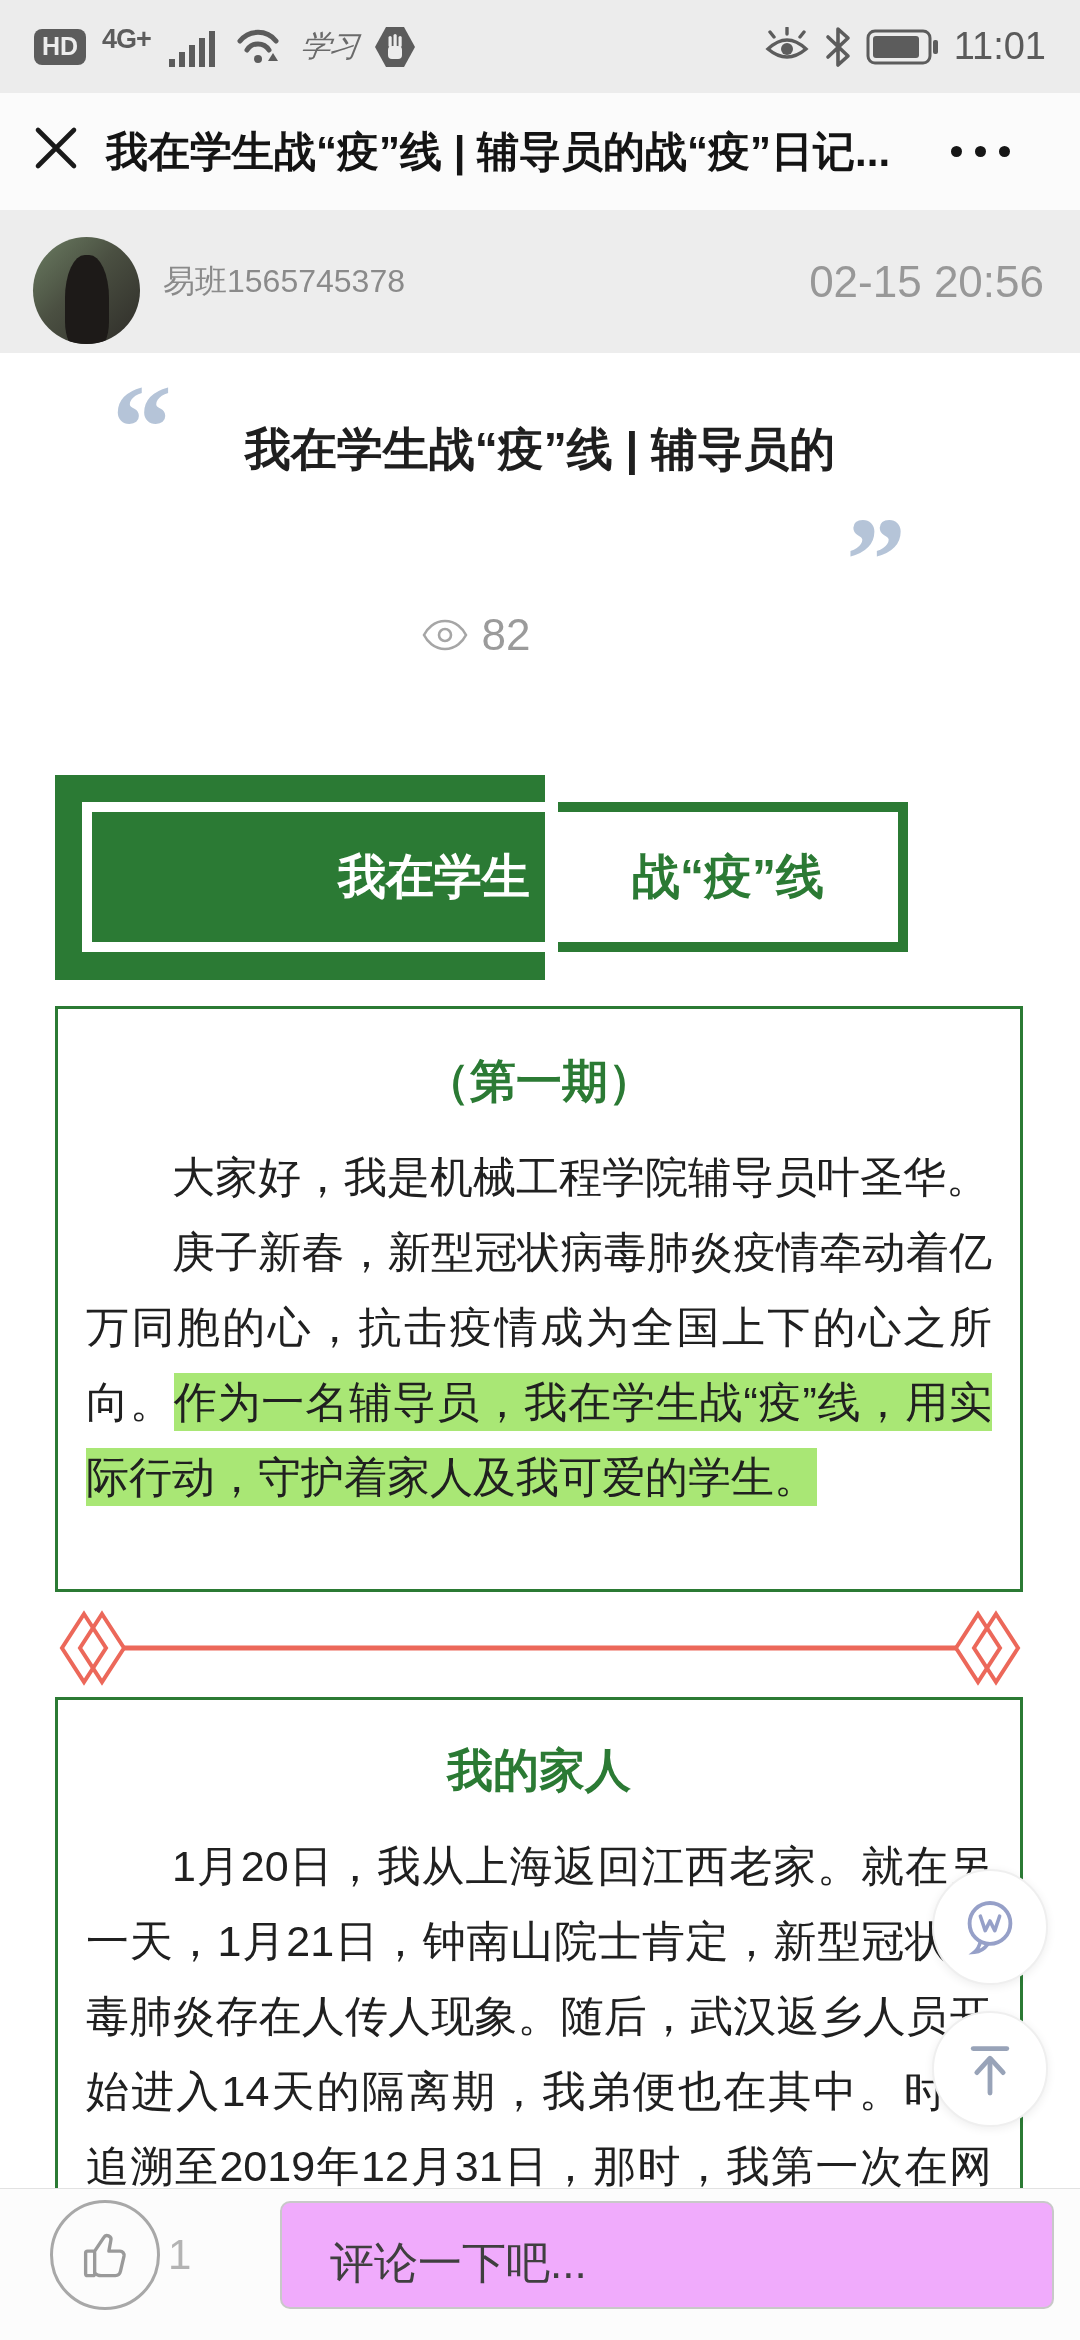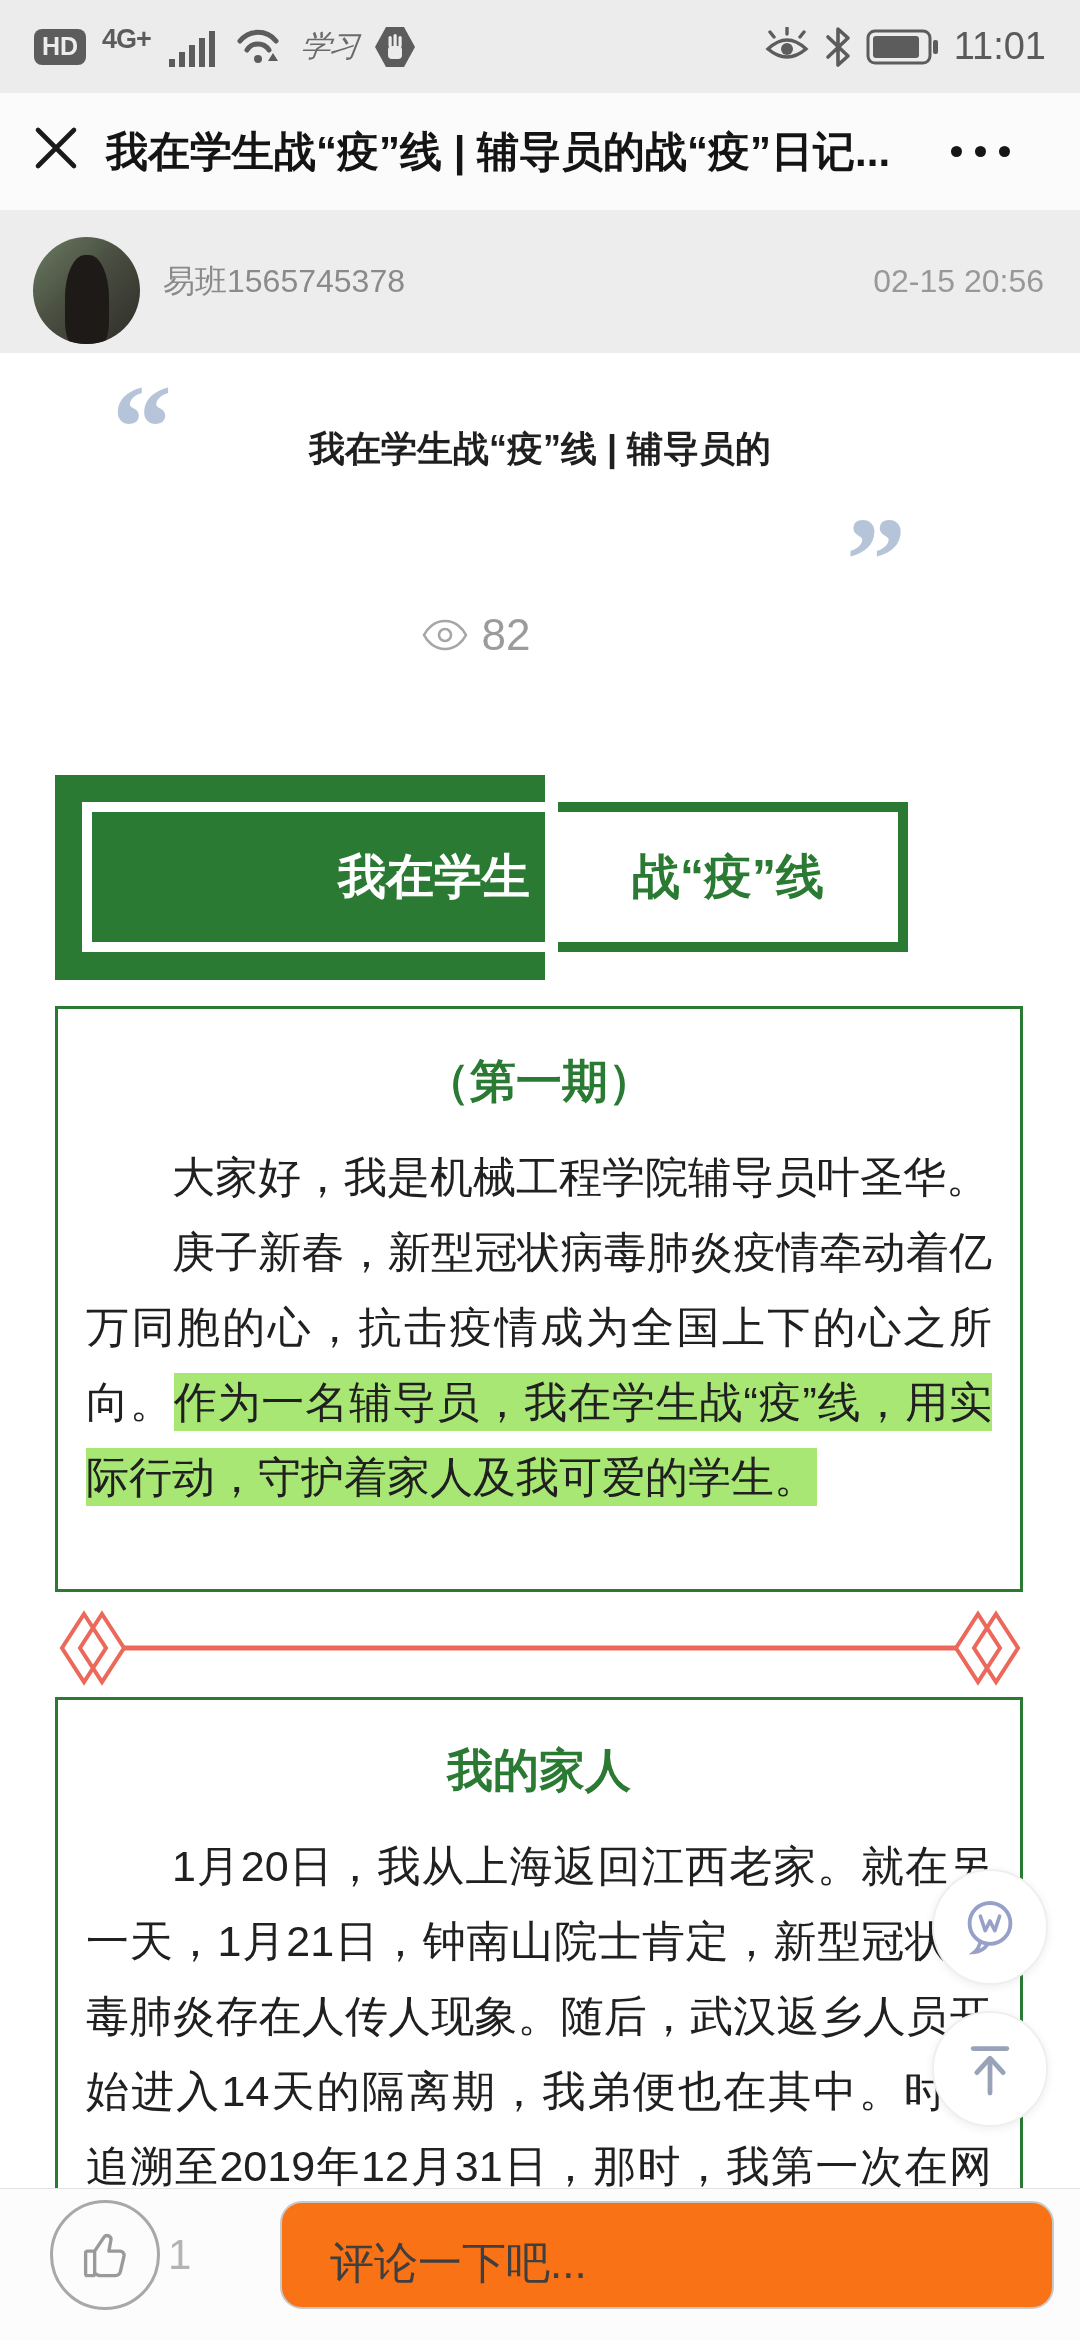--- a/index.html
+++ b/index.html
@@ -27,24 +27,24 @@
   .hdr-menu{right:70px;top:93px;height:117px;display:flex;align-items:center;gap:13px;cursor:pointer;}
   .hdr-menu i{width:11px;height:11px;border-radius:50%;background:#161616;display:block;}
   
   .authorrow{left:0;top:210px;width:1080px;height:143px;background:#ededed;}
   .avatar{left:33px;top:237px;width:107px;height:107px;border-radius:50%;overflow:hidden;
     background:linear-gradient(135deg,#6b7d62 0%, #4a4f41 45%, #2e2c28 100%);}
   .avatar .hair{position:absolute;left:32px;top:18px;width:44px;height:95px;background:#1d1a18;border-radius:45% 45% 30% 30%;}
   .author-name{left:163px;top:210px;height:143px;display:flex;align-items:center;
     font-size:32px;color:#8a8a8a;}
   .author-time{right:36px;top:210px;height:143px;display:flex;align-items:center;
-    font-size:32px;color:#989898;}
+    font-size:44px;color:#989898;}
   
   .art-title{left:90px;top:406px;width:900px;text-align:center;
-    font-size:36px;line-height:86px;font-weight:600;color:#1f1f1f;}
+    font-size:46px;line-height:86px;font-weight:600;color:#1f1f1f;}
   .quote{font-family:"Liberation Serif", serif;font-weight:bold;font-size:120px;
     color:#b5c4d8;line-height:60px;}
   .q-open{left:112px;top:398px;}
   .q-close{left:846px;top:530px;}
   .views{left:0;top:610px;width:952px;display:flex;align-items:center;justify-content:center;gap:14px;}
   .views span{font-size:44px;color:#9b9b9b;}
   
   .bn-rightbox{left:500px;top:802px;width:408px;height:150px;box-sizing:border-box;
     border:10px solid #2b7a34;background:#ffffff;}
   .bn-greenrect{left:55px;top:775px;width:490px;height:205px;background:#2b7a34;}
@@ -69,21 +69,21 @@
   .fab-w{left:932px;top:1869px;}
   .fab-top{left:932px;top:2011px;}
   
   .bottombar{left:0;top:2188px;width:1080px;height:152px;background:#fcfcfc;border-top:1px solid #e2e2e2;}
   .like-btn{left:50px;top:2200px;width:110px;height:110px;border-radius:50%;
     border:3px solid #a8a8a8;box-sizing:border-box;display:flex;align-items:center;justify-content:center;
     background:#fcfcfc;cursor:pointer;}
   .like-count{left:168px;top:2200px;height:110px;display:flex;align-items:center;
     font-size:42px;color:#b3b3b3;}
   .comment-input{left:280px;top:2201px;width:774px;height:108px;box-sizing:border-box;
-    border:2px solid #c8c8c8;border-radius:22px;background:#f97316;
+    border:2px solid #c8c8c8;border-radius:10px;background:#f0abfc;
     padding:16px 20px 0 48px;font-size:44px;color:#3f3f3f;outline:none;
     font-family:"Liberation Sans", sans-serif;}
   .comment-input::placeholder{color:#3f3f3f;opacity:1;}
 </style>
 </head>
 <body>
 
 <div class="abs statusbar">
   <div class="abs sb-left">
     <div class="hd-badge">HD</div>

